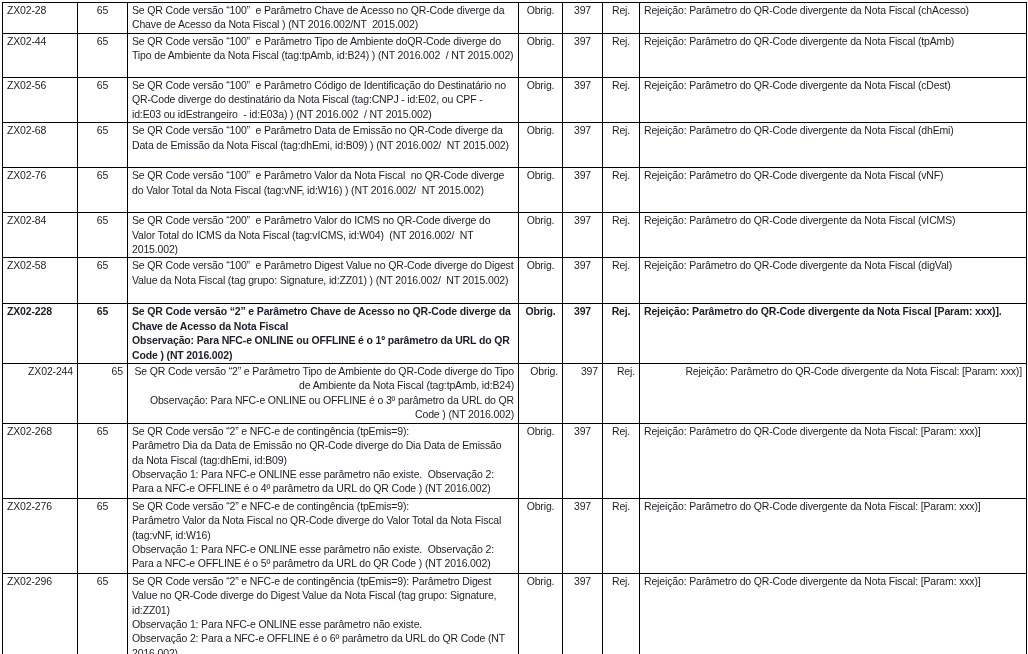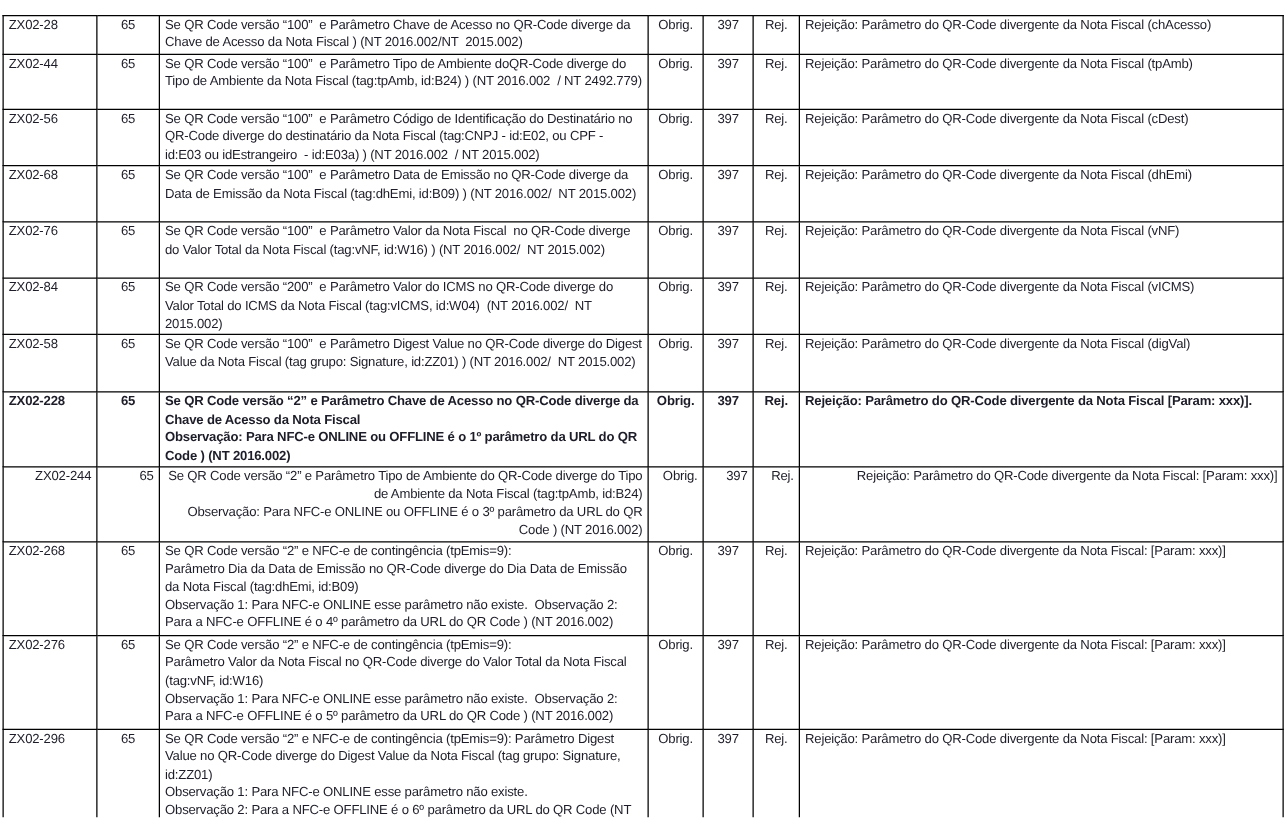--- a/index.html
+++ b/index.html
@@ -6,21 +6,21 @@
     margin: 0;
     padding: 0;
     background: #ffffff;
   }
   .page {
     width: 1028px;
     height: 654px;
     box-sizing: border-box;
     overflow: hidden;
     background: #ffffff;
-    padding: 12px 0 0 2px;
+    padding: 2px 0 0 2px;
     font-family: "Liberation Sans", sans-serif;
   }
   table.rules {
     border-collapse: collapse;
     table-layout: fixed;
     width: 1024px;
     color: #1d1d29;
     font-size: 10.5px;
     line-height: 14.4px;
     letter-spacing: -0.15px;
@@ -76,21 +76,21 @@
     <td class="c-center">Rej.</td>
     <td class="c-msg">
             <div class="msg-line">Rejeição: Parâmetro do QR-Code divergente da Nota Fiscal (chAcesso)</div>
           </td>
   </tr>
 
   <tr>
     <td class="c-code">ZX02-44</td>
     <td class="c-center">65</td>
     <td class="c-desc">
-            <div class="desc-line">Se QR Code versão “100”  e Parâmetro Tipo de Ambiente doQR-Code diverge do Tipo de Ambiente da Nota Fiscal (tag:tpAmb, id:B24) ) (NT 2016.002  / NT 2492.779)</div>
+            <div class="desc-line">Se QR Code versão “100”  e Parâmetro Tipo de Ambiente doQR-Code diverge do Tipo de Ambiente da Nota Fiscal (tag:tpAmb, id:B24) ) (NT 2016.002  / NT 2015.002)</div>
           </td>
     <td class="c-center">Obrig.</td>
     <td class="c-center">397</td>
     <td class="c-center">Rej.</td>
     <td class="c-msg">
             <div class="msg-line">Rejeição: Parâmetro do QR-Code divergente da Nota Fiscal (tpAmb)</div>
           </td>
   </tr>
 
   <tr>

